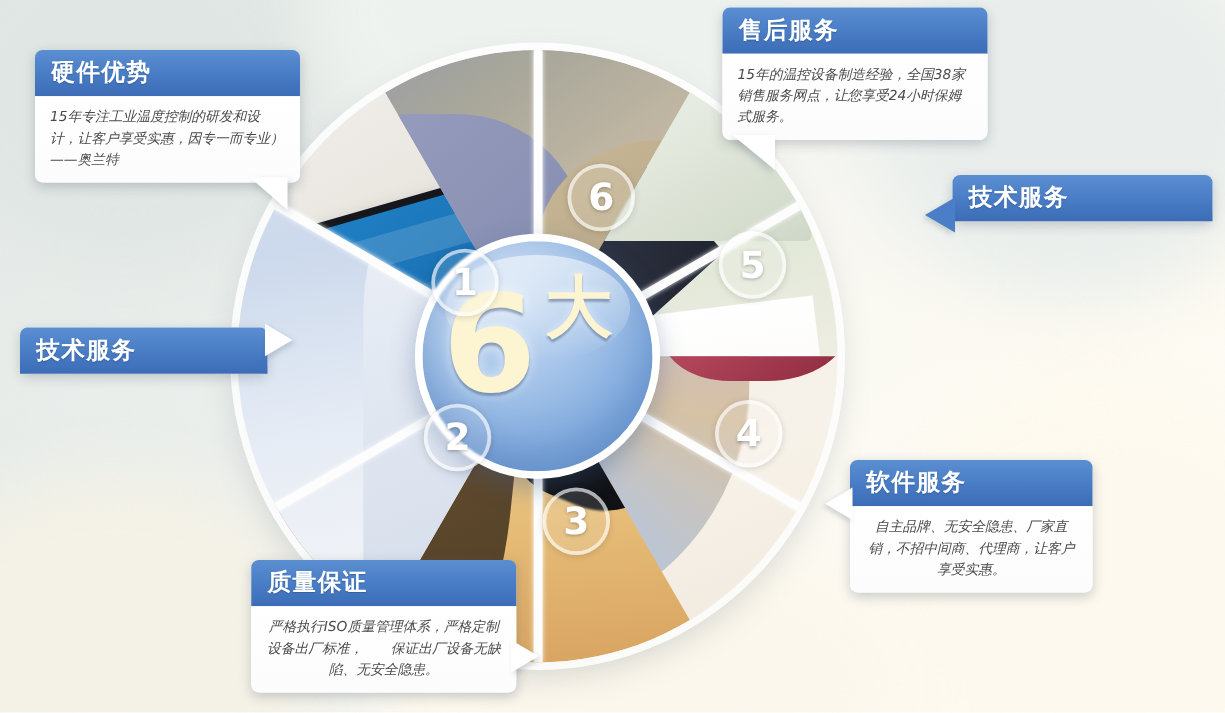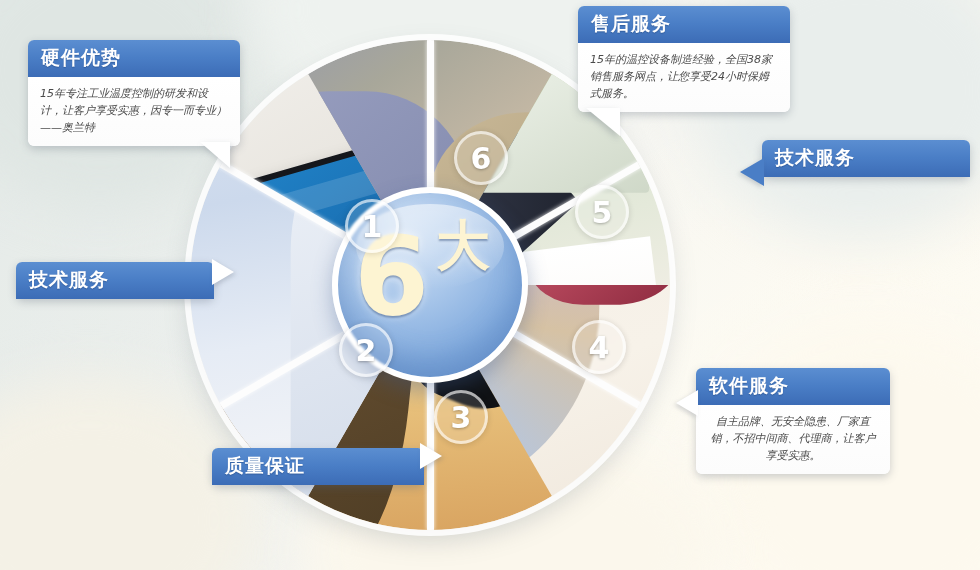--- a/index.html
+++ b/index.html
@@ -185,33 +185,33 @@
                   border-width:0 34px 28px 0;
                   border-color:transparent #ffffff transparent transparent;
                   filter:drop-shadow(-2px 3px 3px rgba(90,100,115,.28)); }
 
   .c-hard   { left:762px; top:140px; width:208px; }
   .c-hard  .tail{ left:-22px; top:18px;
                   border-width:14px 24px 14px 0;
                   border-color:transparent #4a7ec6 transparent transparent;
                   filter:drop-shadow(-2px 2px 2px rgba(90,100,115,.25)); }
 
-  .c-soft   { left:696px; top:368px; width:194px; }
+  .c-soft   { left:680px; top:368px; width:194px; }
   .c-soft  .tail{ left:-20px; top:22px;
                   border-width:13px 22px 13px 0;
                   border-color:transparent #ffffff transparent transparent;
                   filter:drop-shadow(-2px 2px 2px rgba(90,100,115,.25)); }
 
   .c-tech   { left:16px;  top:262px; width:198px; }
   .c-tech  .tail{ right:-20px; bottom:14px;
                   border-width:13px 0 13px 22px;
                   border-color:transparent transparent transparent #ffffff;
                   filter:drop-shadow(2px 2px 2px rgba(90,100,115,.25)); }
 
-  .c-qual   { left:212px; top:448px; width:212px; }
+  .c-qual   { left:201px; top:448px; width:212px; }
   .c-qual  .tail{ right:-18px; bottom:16px;
                   border-width:13px 0 13px 22px;
                   border-color:transparent transparent transparent #ffffff;
                   filter:drop-shadow(2px 2px 2px rgba(90,100,115,.25)); }
 
   .c-qual .body{ text-align:center; }
   .c-soft .body{ text-align:center; }
 </style>
 </head>
 <body>
@@ -402,16 +402,17 @@
     <div class="tail"></div>
   </div>
 
   <div class="callout c-tech">
     <div class="head">技术服务</div>
     <div class="tail"></div>
   </div>
 
   <div class="callout c-qual">
     <div class="head">质量保证</div>
+    <div class="body">严格执行ISO质量管理体系，严格定制设备出厂标准，　　保证出厂设备无缺陷、无安全隐患。</div>
     <div class="tail"></div>
   </div>
 
 </div>
 
 </body></html>

